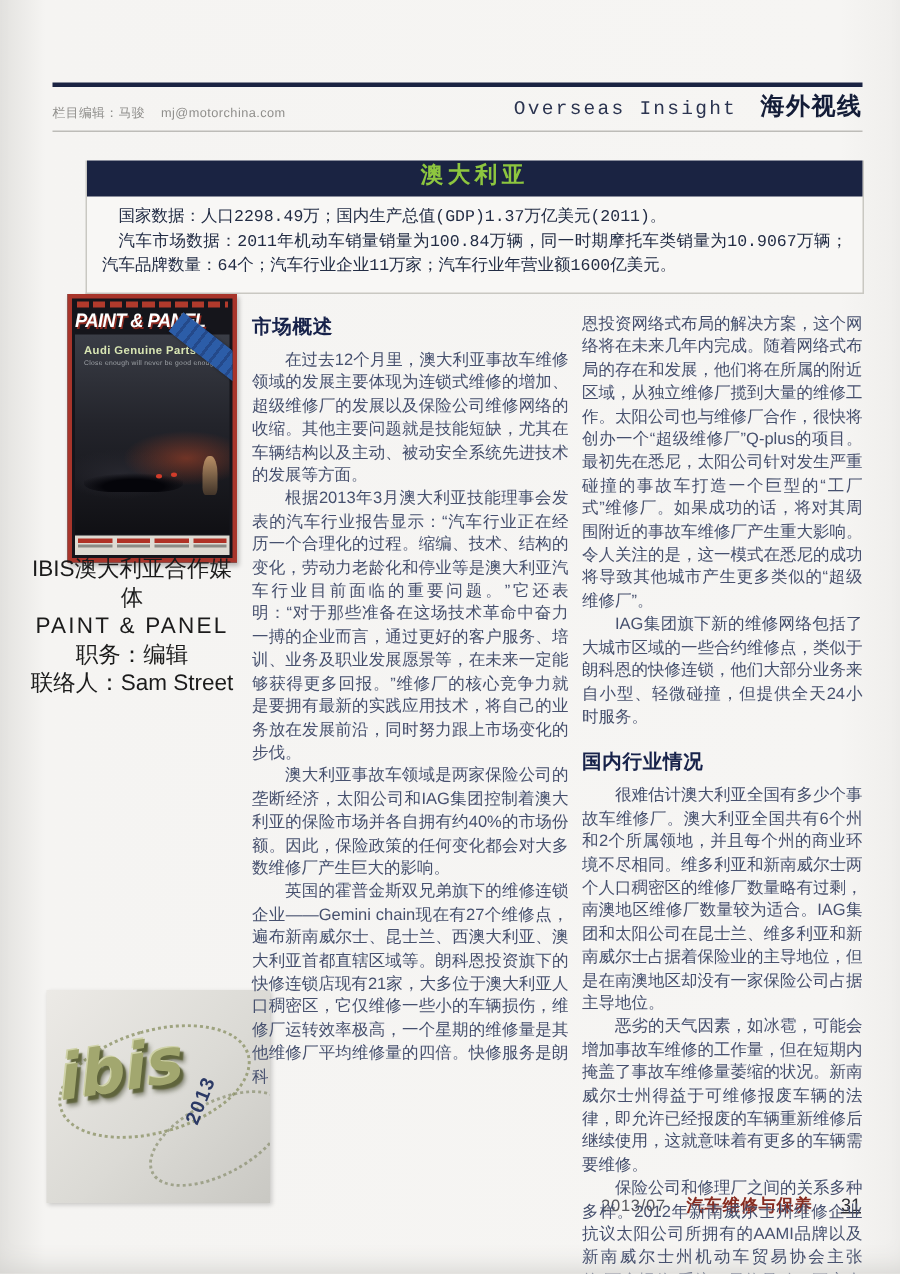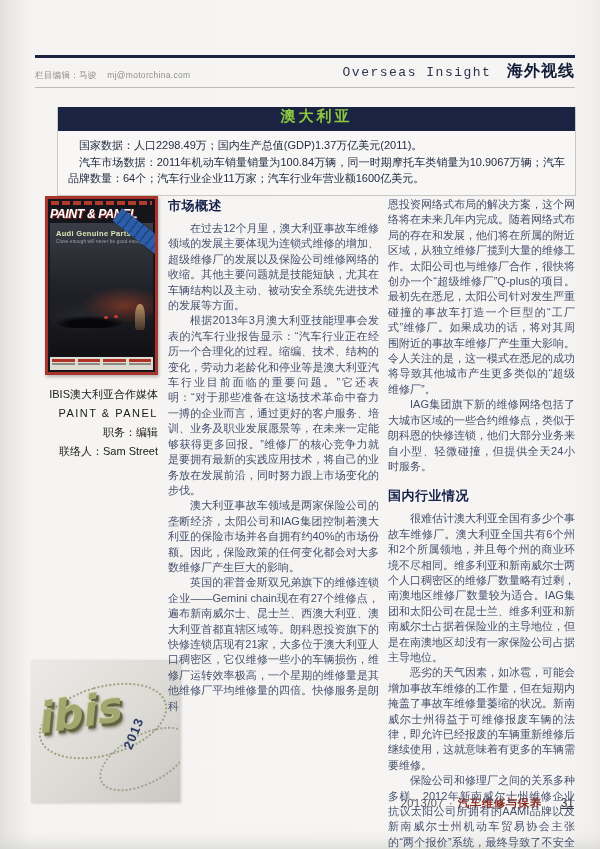--- a/index.html
+++ b/index.html
@@ -22,21 +22,21 @@
   .editor-info .email{margin-left:8px;}
   .column-title{white-space:nowrap;font-family:Liberation Mono, monospace;}
   .column-title .en{font-size:13px;color:#2b3450;letter-spacing:1.5px;}
   .column-title .cn{font-size:16px;font-weight:bold;color:#141d38;margin-left:6px;letter-spacing:1px;}
   .header-underline{position:absolute;left:35px;top:87px;width:540px;height:1px;background:#bdbcb8;}
 
   
   .country-box{position:absolute;left:57px;top:107px;width:517px;border:1px solid #c9c8c2;border-top:none;background:#f8f7f5;}
   .country-bar{height:24px;background:#1a2342;display:flex;justify-content:center;font-family:Liberation Mono, monospace;}
   .country-bar span{color:#8dc63f;font-size:15px;font-weight:bold;letter-spacing:3px;}
-  .country-stats{padding:6px 10px 8px 10px;font-family:Liberation Sans, sans-serif;font-size:11px;line-height:16.5px;color:#222c44;}
+  .country-stats{padding:6px 10px 8px 10px;font-family:Liberation Mono, monospace;font-size:11px;line-height:16.5px;color:#222c44;}
   .country-stats p{margin:0;text-indent:1em;text-align:justify;}
 
   
   .cover{position:absolute;left:45px;top:196px;width:113px;height:179px;background:#15151b;border:3px solid #a8352b;box-sizing:border-box;overflow:hidden;box-shadow:1px 2px 3px rgba(0,0,0,.25);}
   .cover-topline{height:4px;margin:2px 3px 0 3px;background:repeating-linear-gradient(90deg,#b13a2c 0,#b13a2c 8px,transparent 8px,transparent 11px);}
   .cover-masthead{margin:1px 2px 0 2px;color:#ffffff;font-weight:800;font-style:italic;font-size:13px;letter-spacing:-.4px;transform:scaleX(.94);transform-origin:left;text-shadow:1px 1px 0 #8e2a20;white-space:nowrap;}
   .cover-photo{position:absolute;left:2px;top:24px;right:2px;bottom:16px;
     background:
       radial-gradient(60px 26px at 72% 62%,rgba(180,70,40,.55),rgba(0,0,0,0) 70%),
       radial-gradient(55px 22px at 30% 70%,rgba(40,40,48,.9),rgba(0,0,0,0) 75%),
@@ -46,35 +46,35 @@
   .cover-figure{position:absolute;right:8px;bottom:26px;width:10px;height:26px;background:linear-gradient(180deg,#caa070,#4a3a2c);border-radius:45% 45% 20% 20%;opacity:.85;}
   .cover-headline{position:absolute;left:6px;top:6px;color:#d9e6b4;font-size:7.5px;font-weight:bold;letter-spacing:.3px;}
   .cover-subline{position:absolute;left:6px;top:16px;color:#9fa3a8;font-size:4.5px;letter-spacing:.2px;}
   .cover-ribbon{position:absolute;right:-18px;top:2px;width:60px;height:16px;background:repeating-linear-gradient(90deg,#2c5da8 0,#2c5da8 5px,#24498a 5px,#24498a 7px);transform:rotate(38deg);box-shadow:0 0 2px rgba(0,0,0,.4);}
   .cover-foot{position:absolute;left:2px;right:2px;bottom:2px;height:13px;background:#dedbd2;display:flex;gap:3px;padding:2px 2px;box-sizing:border-box;}
   .cover-foot .blk{flex:1;}
   .cover-foot .blk i{display:block;height:3px;background:#b03226;margin-bottom:1px;}
   .cover-foot .blk em{display:block;height:2px;background:#8b8a84;margin-top:1px;}
 
   
-  .sidebar-caption{position:absolute;left:18px;top:385px;width:140px;text-align:right;color:#1b1b1b;font-size:11px;line-height:19px;}
+  .sidebar-caption{position:absolute;left:18px;top:370px;width:140px;text-align:center;color:#1b1b1b;font-size:15px;line-height:19px;}
   .sidebar-caption .line-en{letter-spacing:1.5px;}
 
   
   .ibis-photo{position:absolute;left:31px;top:660px;width:149px;height:142px;z-index:0;
     background:linear-gradient(135deg,#eceae6 0,#dbdad5 55%,#c9c8c3 100%);
     box-shadow:1px 1px 3px rgba(0,0,0,.18);overflow:hidden;}
   .ibis-ring{position:absolute;left:6px;top:26px;width:128px;height:66px;border:2px dotted #8f956a;border-radius:50%;transform:rotate(-16deg);opacity:.8;}
   .ibis-ring2{position:absolute;left:64px;top:74px;width:96px;height:46px;border:2px dotted #7e8460;border-radius:50%;transform:rotate(-28deg);opacity:.6;}
   .ibis-word{position:absolute;left:8px;top:28px;font-family:"DejaVu Sans",sans-serif;font-weight:bold;font-style:italic;font-size:42px;color:#a2a76f;transform:rotate(-9deg) skewX(-4deg);
     text-shadow:-1px -1px 0 #cfd2a8,2px 3px 1px #5f643c,3px 5px 3px rgba(60,64,38,.5);}
   .ibis-year{position:absolute;right:30px;top:66px;font-size:13px;font-weight:bold;color:#2c3a66;transform:rotate(-68deg);letter-spacing:1px;}
 
   
-  .col{position:absolute;top:197px;z-index:1;}
+  .col{position:absolute;top:209px;z-index:1;}
   .col-middle{left:168px;width:211px;}
   .col-right{left:388px;width:187px;}
   .sec-head{font-size:13px;font-weight:bold;color:#17224a;margin:0 0 6px 0;letter-spacing:.5px;}
   .sec-head.gap{margin-top:13px;}
   .col p{margin:0;font-size:11px;line-height:15.4px;color:#46506e;text-align:justify;text-indent:2em;}
   .col p.no-indent{text-indent:0;}
 
   
   .footer{position:absolute;right:26px;top:796px;display:flex;align-items:baseline;gap:5px;text-align:right;}
   .footer .issue{font-size:11px;color:#55555a;letter-spacing:.5px;}

